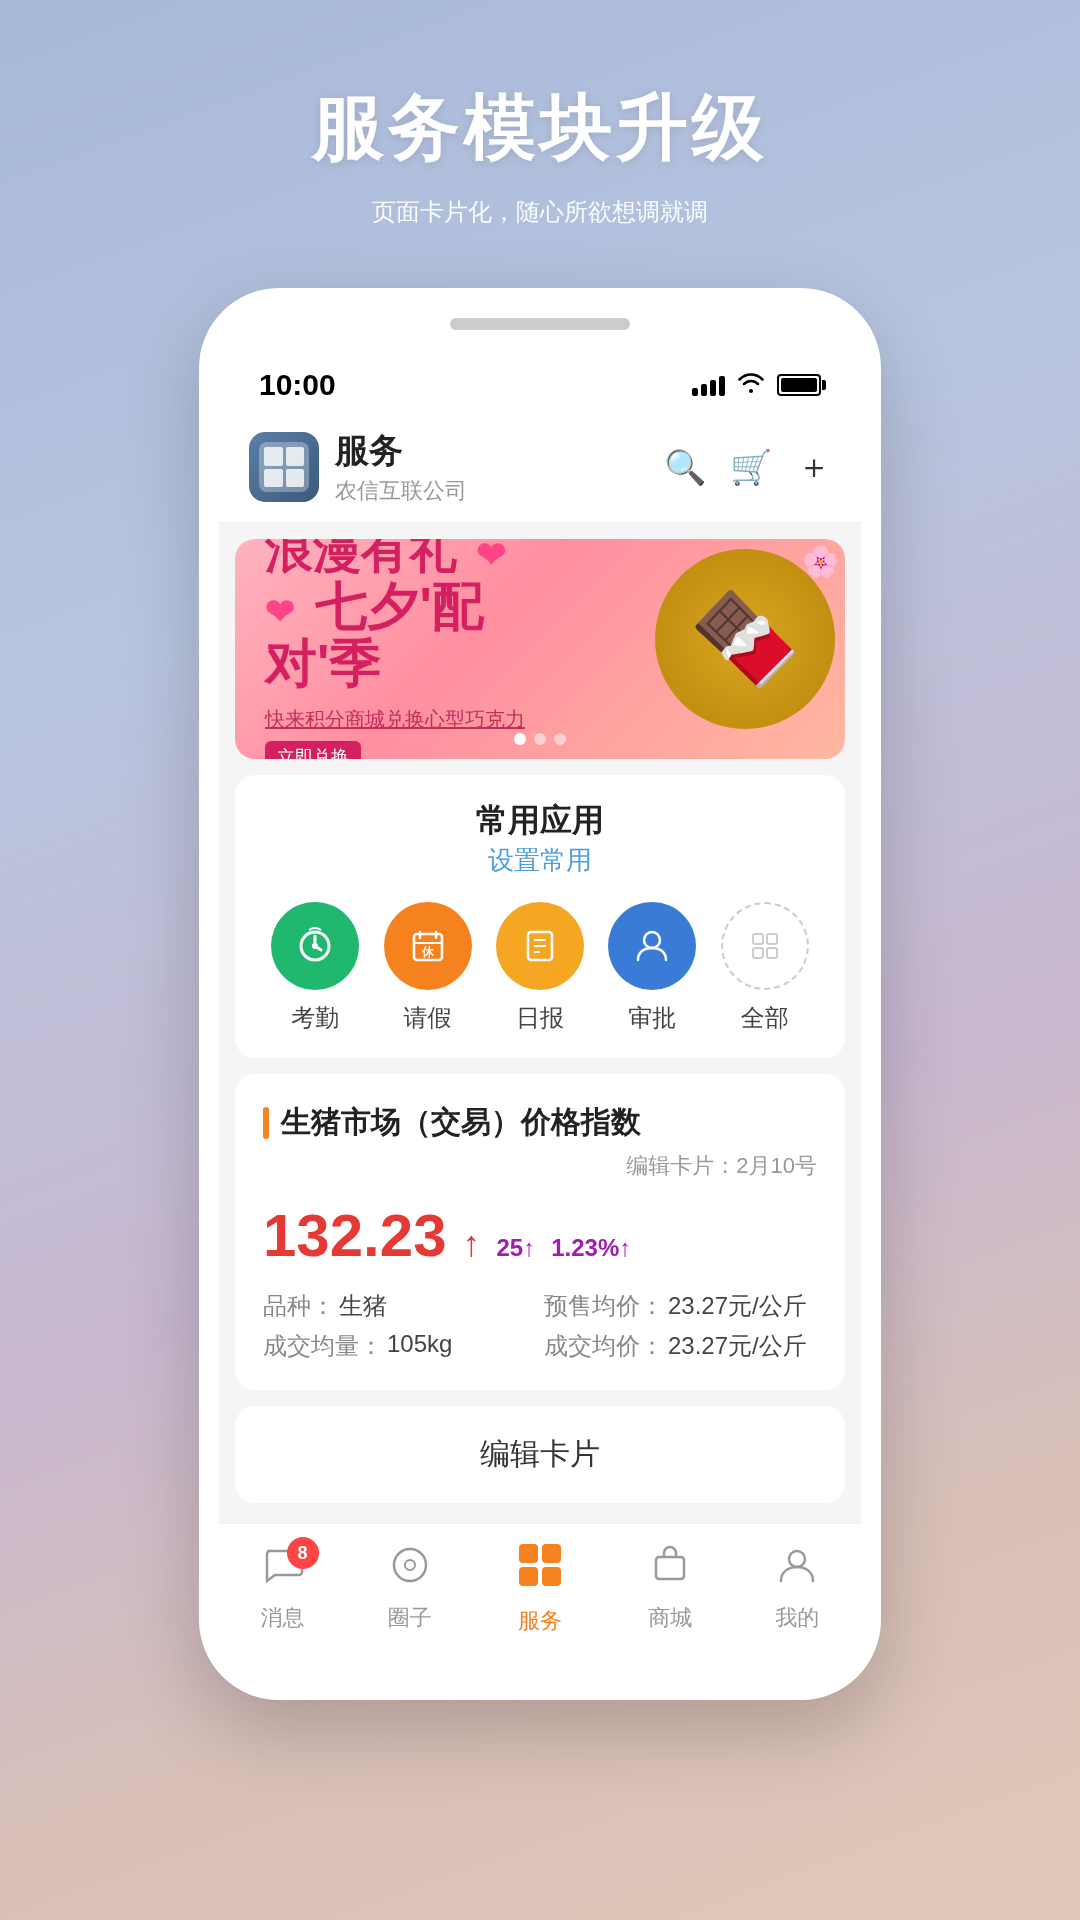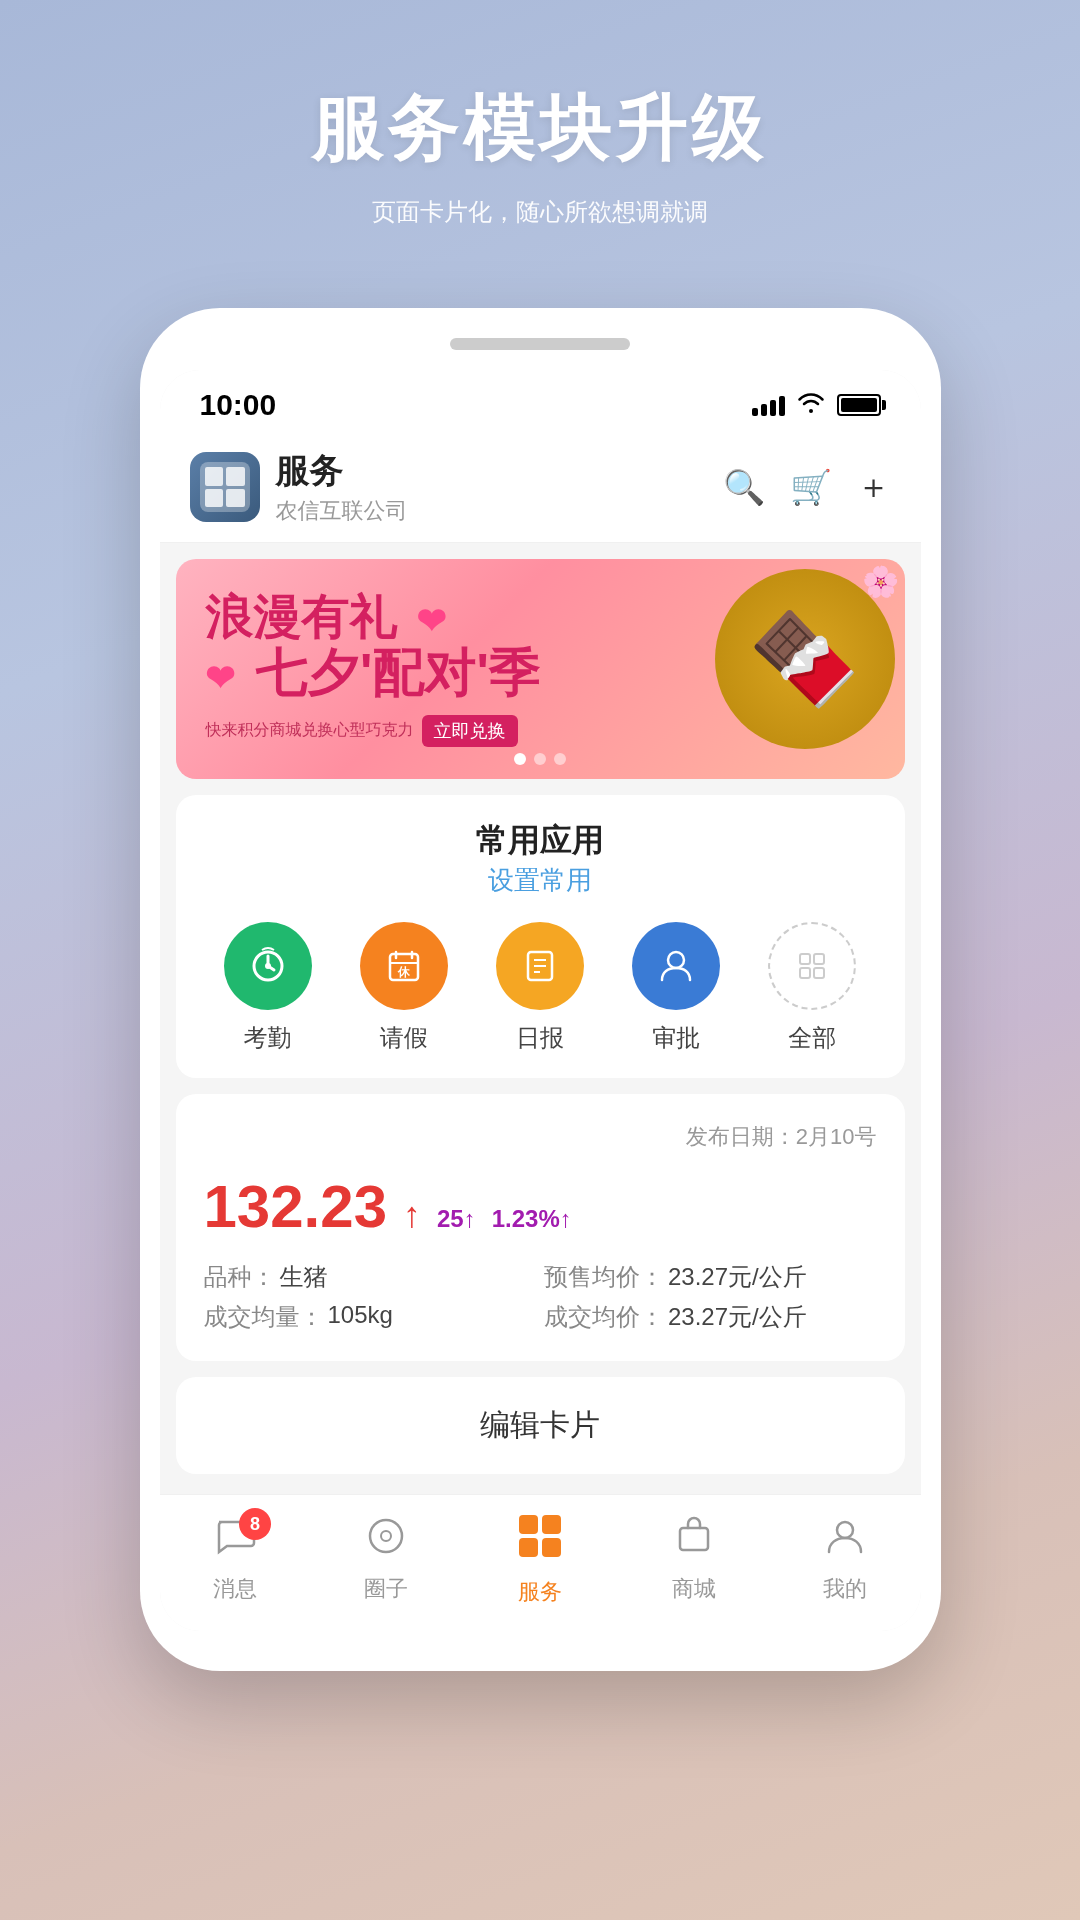--- a/index.html
+++ b/index.html
@@ -27,22 +27,22 @@
       text-shadow: 0 2px 8px rgba(0,0,0,0.1);
     }
     .header-subtitle {
       font-size: 24px;
       font-weight: 400;
       margin-top: 20px;
       opacity: 0.95;
     }
 
     .phone-wrapper {
-      margin-top: 80px;
-      width: 801px;
+      margin-top: 60px;
+      width: 682px;
       background: white;
       border-radius: 80px;
       padding: 30px 20px 40px;
       box-shadow: 0 30px 80px rgba(0,0,0,0.2);
       position: relative;
     }
 
     .phone-notch {
       width: 180px;
       height: 12px;
@@ -466,21 +466,21 @@
       <div class="banner-text-area">
         <div class="banner-title" style="font-size:48px;">
           浪漫有礼
           <span style="color:#ff4488;font-size:36px;margin-left:6px;">❤</span>
         </div>
         <div class="banner-title">
           <span style="color:#ff4488;font-size:36px;margin-right:6px;">❤</span>
           七夕'配对'季
         </div>
         <div style="margin-top:14px;display:flex;align-items:center;gap:8px;flex-wrap:wrap;">
-          <span style="font-size:16px;color:#c0305a;">快来积分商城兑换心型巧克力</span>
+          <span style="font-size:20px;color:#c0305a;text-decoration:underline;">快来积分商城兑换心型巧克力</span>
           <span style="background:#d42060;color:white;font-size:18px;padding:4px 12px;border-radius:6px;">立即兑换</span>
         </div>
       </div>
       <div class="banner-image-area">
 
         <div style="position:absolute;right:10px;top:10px;width:180px;height:180px;background:radial-gradient(circle, #daa520 0%, #b8860b 100%);border-radius:50%;display:flex;align-items:center;justify-content:center;font-size:90px;">🍫</div>
         <div style="position:absolute;right:5px;top:5px;font-size:30px;">🌸</div>
       </div>
 
       <div class="banner-dots">
@@ -554,21 +554,25 @@
               <rect x="24" y="24" width="10" height="10" rx="2" fill="none" stroke="#ccc" stroke-width="2"></rect>
             </svg>
           </div>
           <span class="app-icon-label">全部</span>
         </div>
       </div>
     </div>
 
     
     <div class="market-card">
-      <div class="market-date">发布日期：2月10号</div>
+      <div class="market-header">
+        <div class="market-indicator"></div>
+        <span class="market-title">生猪市场（交易）价格指数</span>
+      </div>
+      <div class="market-date">编辑卡片：2月10号</div>
       <div class="market-price-row">
         <span class="price-main">132.23</span>
         <span class="price-arrow">↑</span>
         <span class="price-change">25↑</span>
         <span class="price-change">1.23%↑</span>
       </div>
       <div class="market-details">
         <div class="detail-row">
           <span class="detail-label">品种：</span>
           <span class="detail-value">生猪</span>

